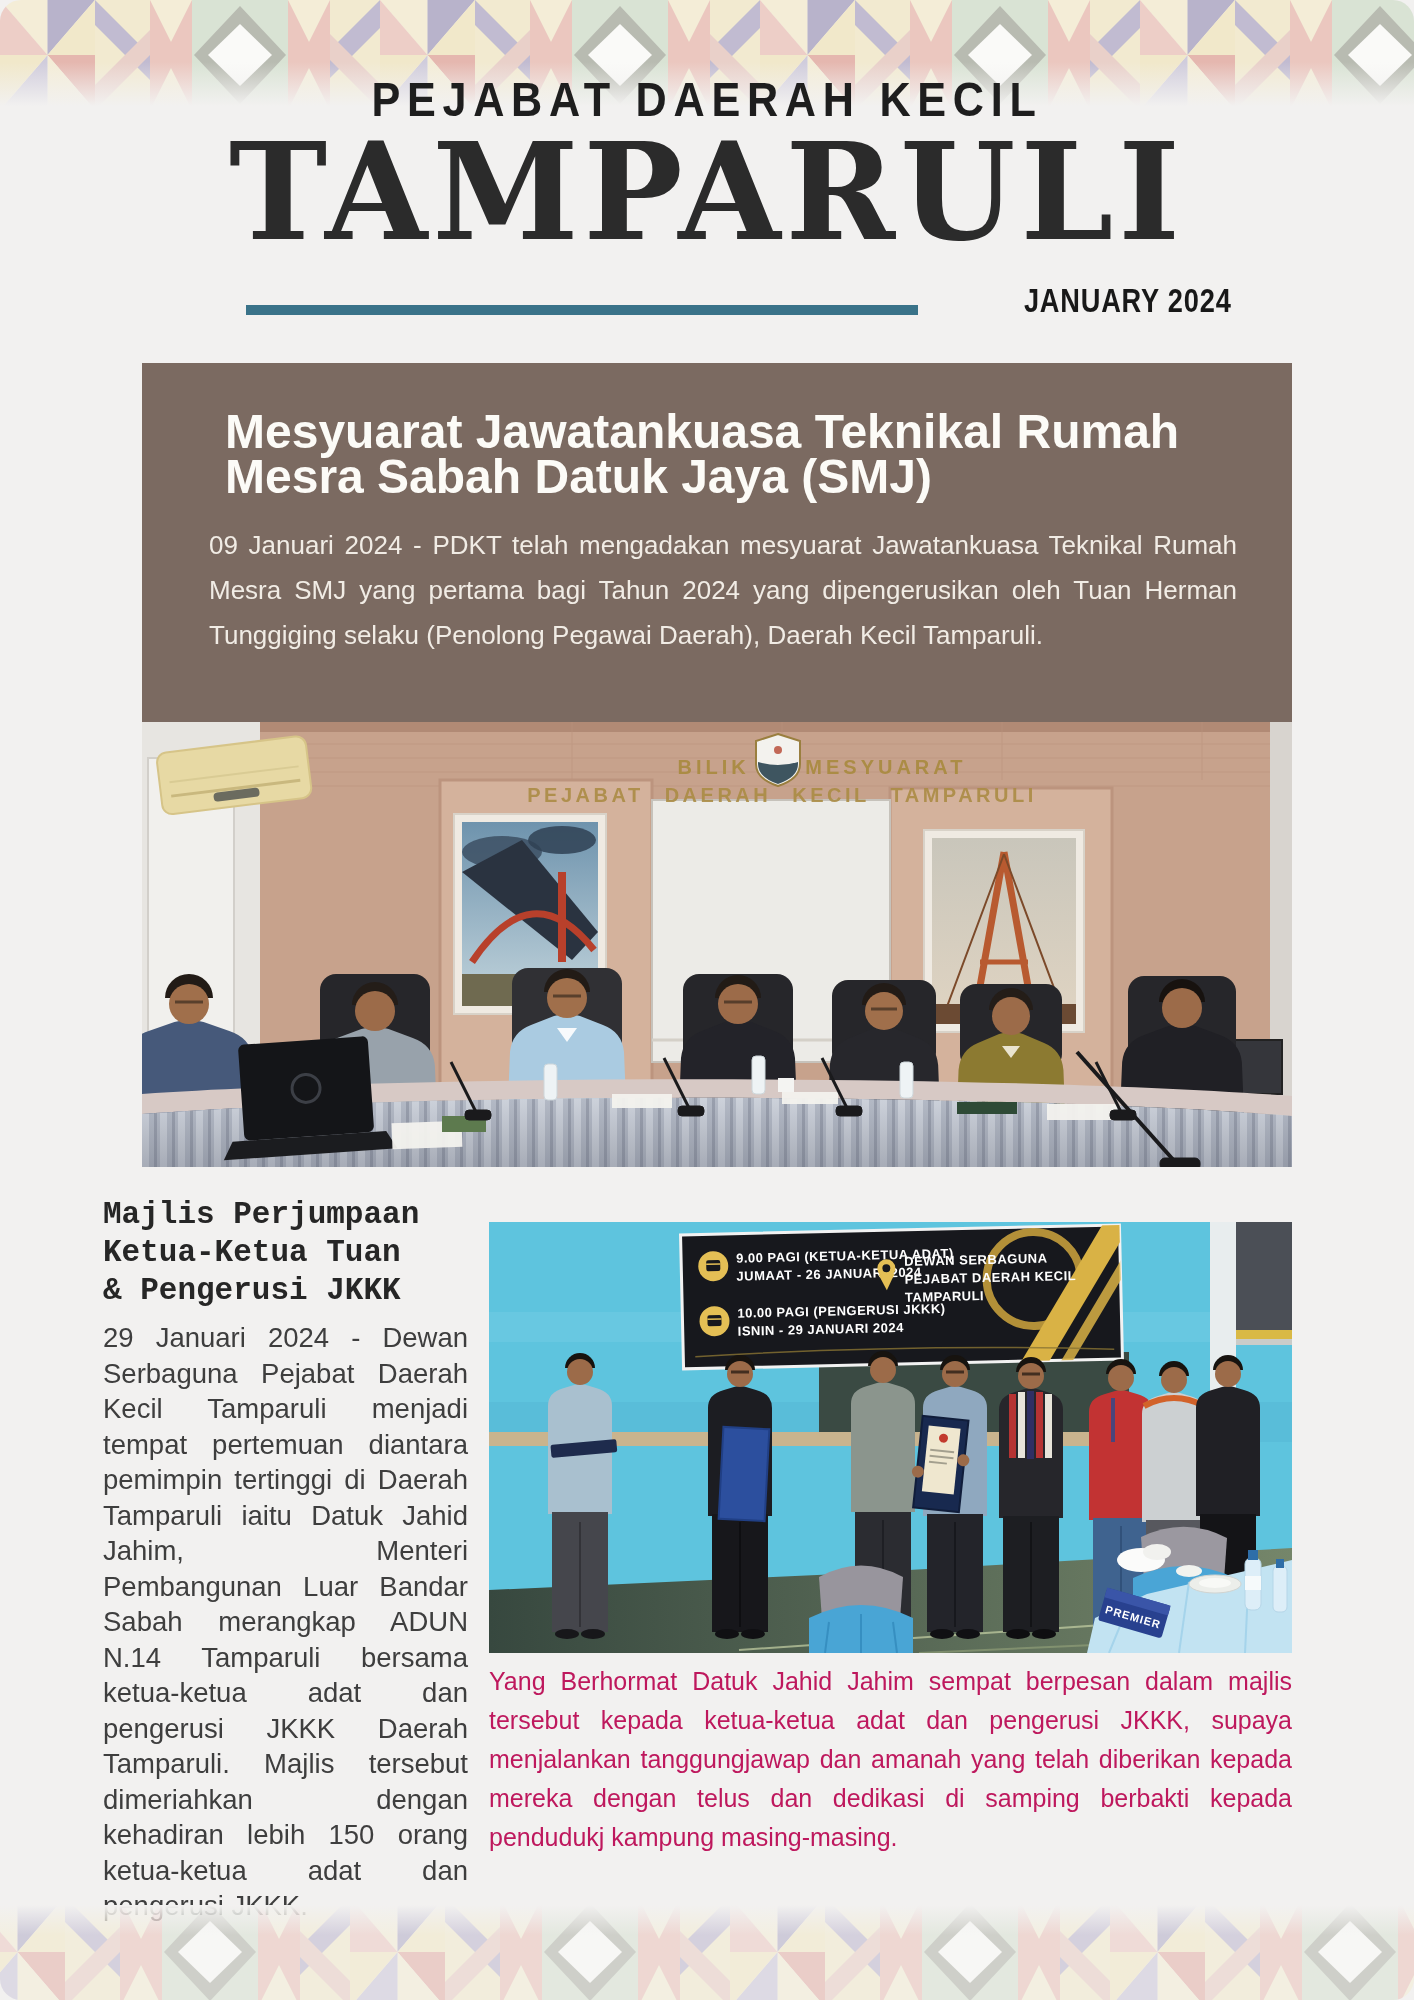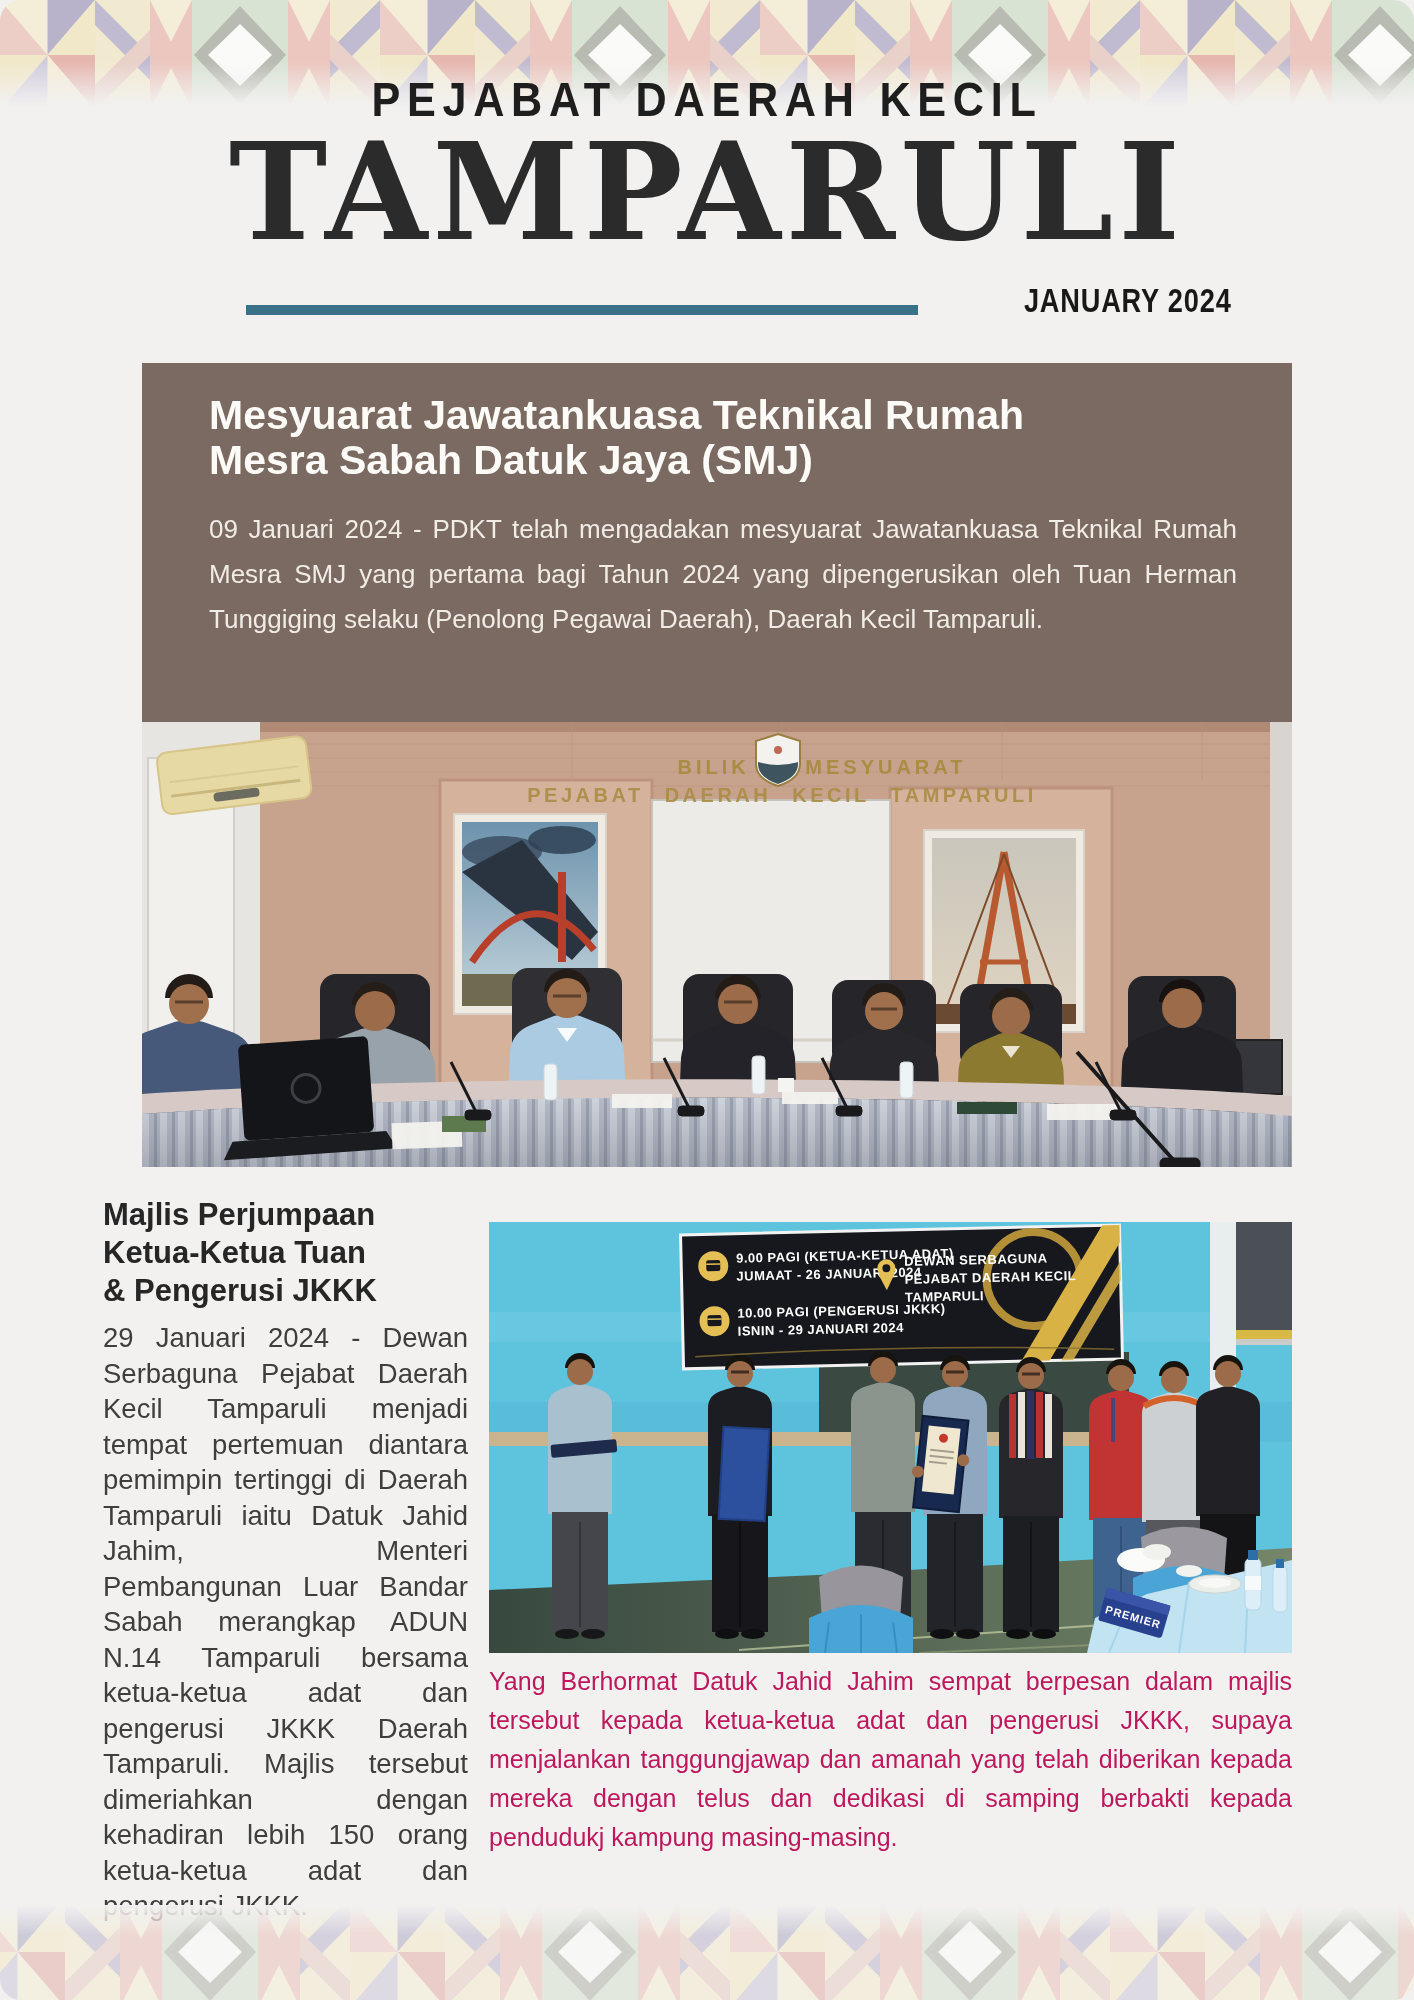--- a/index.html
+++ b/index.html
@@ -15,29 +15,29 @@
   .kicker{position:absolute;top:74px;left:0;width:1414px;text-align:center;
     font-weight:800;font-size:45px;letter-spacing:7px;color:#1e1e1e;transform:scale(.96,1.08);}
   .masthead-title{position:absolute;top:126px;left:0;width:1414px;text-align:center;
     font-family:"DejaVu Serif",serif;font-weight:bold;font-size:132px;line-height:1;
     letter-spacing:5px;color:#2b2b2b;transform:scaleY(1.02);}
   .rule{position:absolute;left:246px;top:305px;width:672px;height:10px;background:#3a7389;}
   .issue-date{position:absolute;top:281px;right:182px;font-weight:800;font-size:34px;
     letter-spacing:1px;color:#181818;transform:scaleX(.8);transform-origin:right center;}
   .article1-box{position:absolute;left:142px;top:363px;width:1150px;height:359px;
     background:#7b6a61;box-sizing:border-box;padding:30px 55px 0 67px;}
-  .article1-box h1{margin:0;font-size:41px;line-height:45px;font-weight:bold;color:#fcfbf7;}
+  .article1-box h1{margin:16px;font-size:48px;line-height:45px;font-weight:bold;color:#fcfbf7;}
   .article1-box h1 span{display:block;}
   .article1-box p{margin:24px 0 0 0;width:1028px;font-size:26px;line-height:45px;
     color:#f1ece5;text-align:justify;}
   .photo{position:absolute;display:block;}
   .photo1{left:142px;top:722px;width:1150px;height:445px;}
   .photo2{left:489px;top:1222px;width:803px;height:431px;}
   .col-left{position:absolute;left:103px;top:1196px;width:365px;}
-  .col-left h2{margin:0;font-size:31px;line-height:38px;font-weight:800;color:#262626;}
+  .col-left h2{margin:0;font-size:31px;line-height:38px;font-weight:800;color:#262626;font-family:Liberation Mono, monospace;}
   .col-left h2 span{display:block;}
   .col-left p{margin:10px 0 0 0;font-size:27.5px;line-height:35.5px;color:#3e3e3e;text-align:justify;}
   .caption{position:absolute;left:489px;top:1662px;width:803px;font-size:25px;
     line-height:39px;color:#be185d;text-align:justify;}
   svg{display:block;}
   text{font-family:"Liberation Sans",sans-serif;}
 </style>
 </head>
 <body>
 

